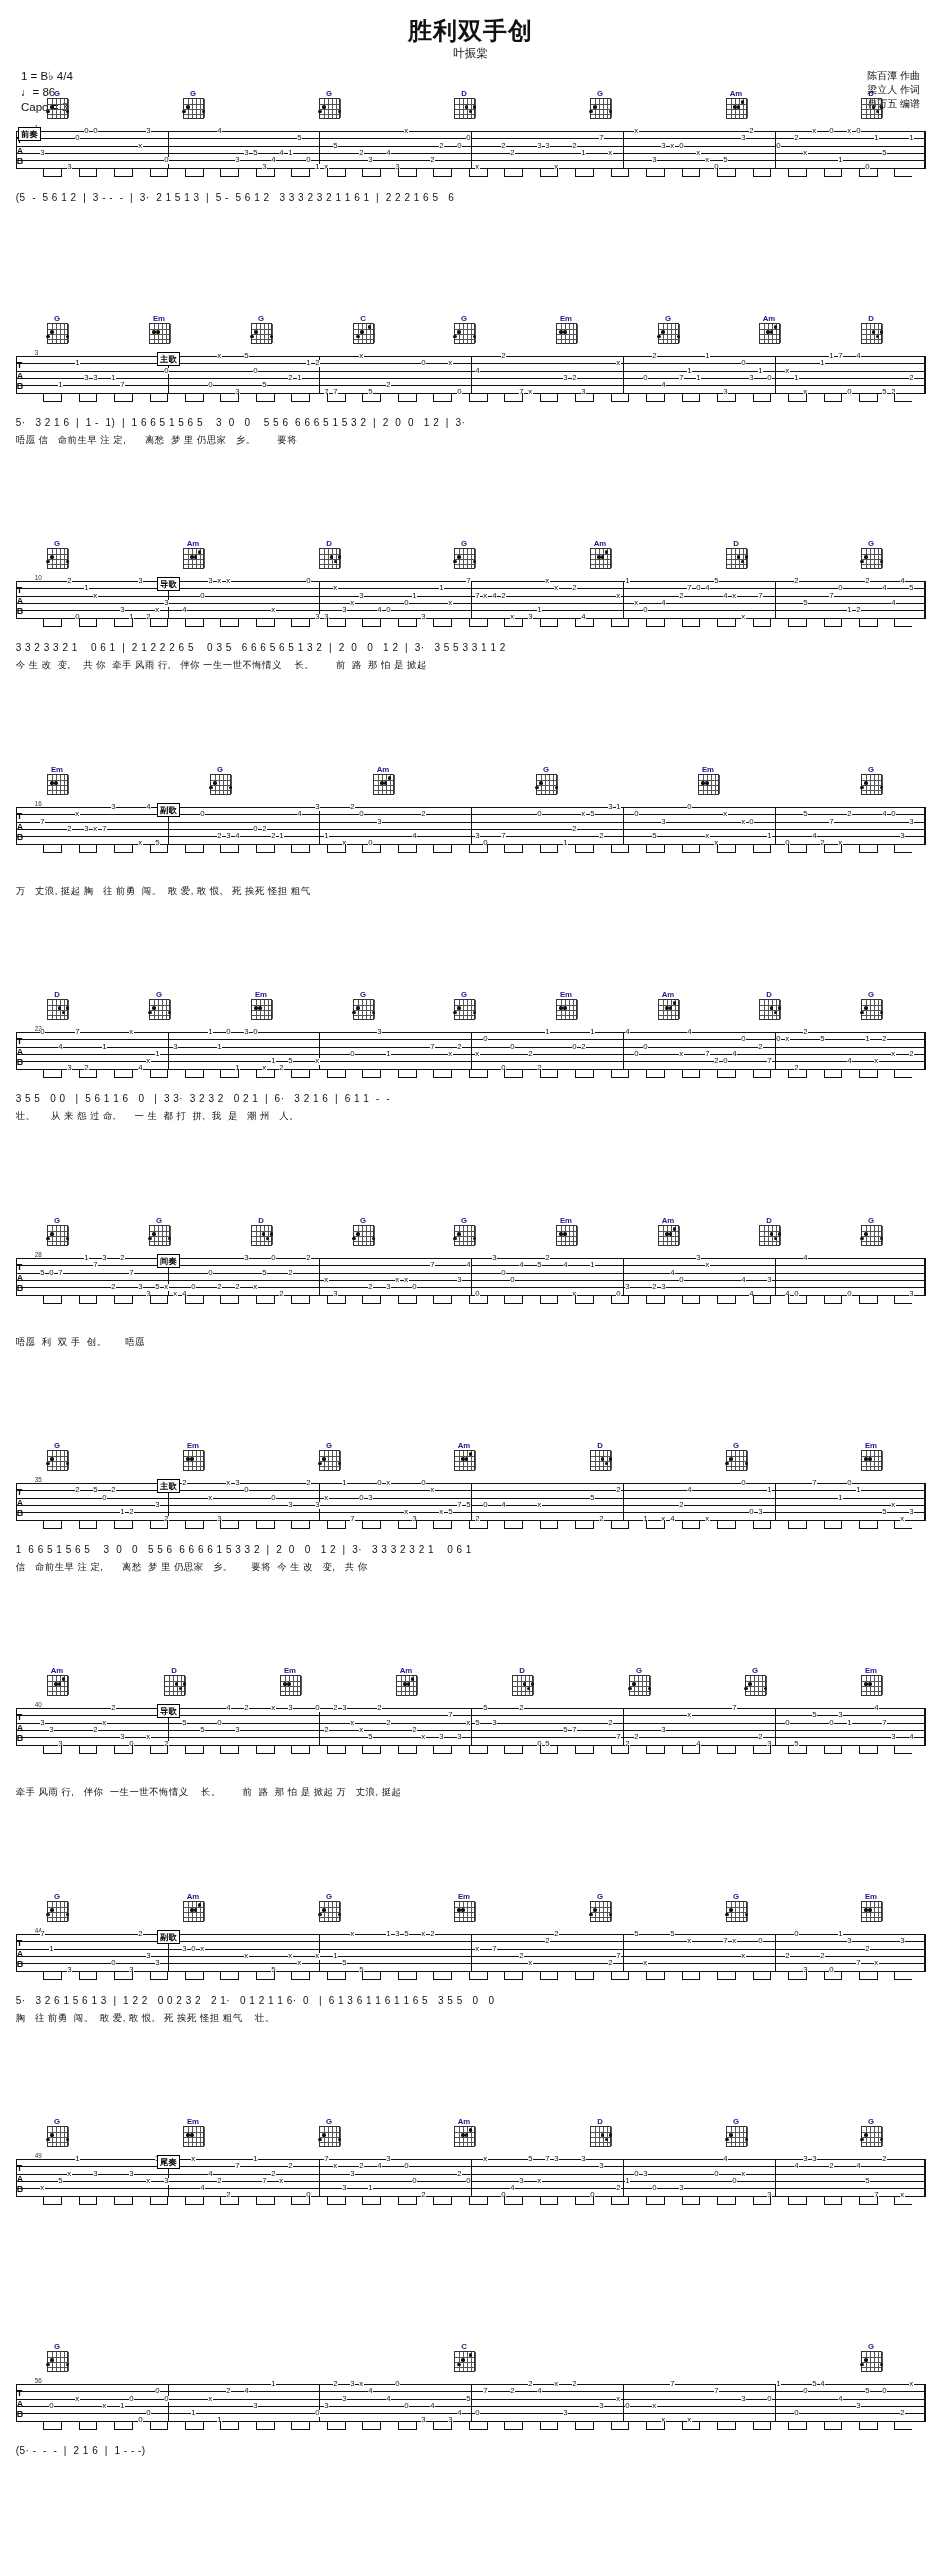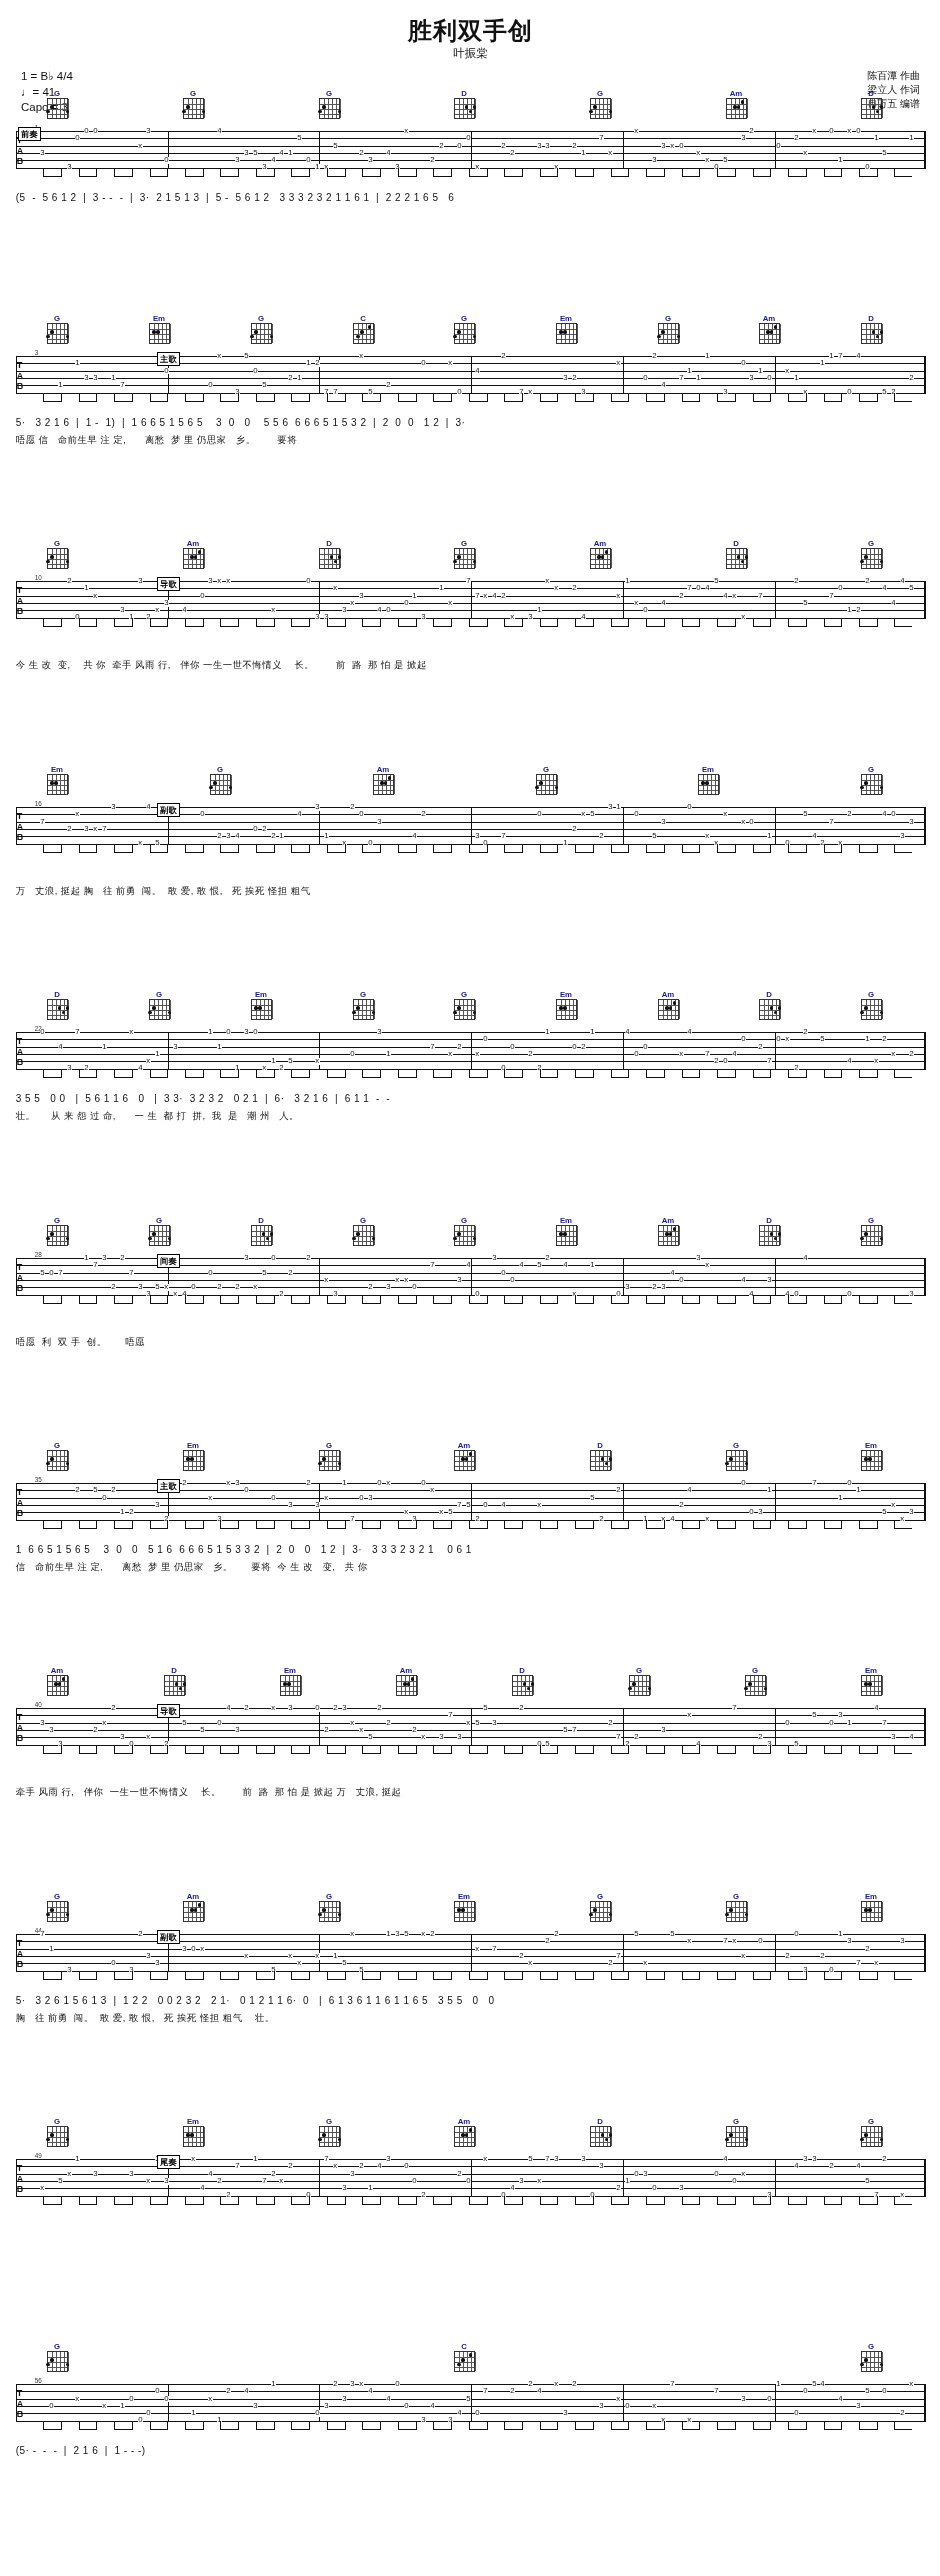--- a/index.html
+++ b/index.html
@@ -38,21 +38,21 @@
 </head>
 <body>
 
 <div class="sheet">
 
   <div class="title">胜利双手创</div>
   <div class="subtitle">叶振棠</div>
 
   <div class="meta-left">
     <div>1 = B♭ 4/4</div>
-    <div>♩= 41</div>
+    <div>♩= 86</div>
     <div>Capo = 3</div>
   </div>
 
   <div class="meta-right">
     <div>陈百潭 作曲</div>
     <div>梁立人 作词</div>
     <div>冉万五 编谱</div>
   </div>
 
   <div id="systems-host">
@@ -904,20 +904,21 @@
           <div class="beam" style="left: 630px; top: 45px; width: 18px;"></div>
           <div class="beam" style="left: 666px; top: 45px; width: 18px;"></div>
           <div class="beam" style="left: 701px; top: 45px; width: 18px;"></div>
           <div class="beam" style="left: 737px; top: 45px; width: 18px;"></div>
           <div class="beam" style="left: 772px; top: 45px; width: 18px;"></div>
           <div class="beam" style="left: 808px; top: 45px; width: 18px;"></div>
           <div class="beam" style="left: 843px; top: 45px; width: 18px;"></div>
           <div class="beam" style="left: 878px; top: 45px; width: 18px;"></div>
         </div>
         <div class="sectag" style="left: 157px; top: 37px;">导歌</div>
+        <div class="notation" style="top: 102px;">3 3 2 3 3 2 1    0 6 1  |  2 1 2 2 2 6 5    0 3 5   6 6 6 5 6 5 1 3 2  |  2  0   0   1 2  |  3·   3 5 5 3 3 1 1 2</div>
         <div class="lyrics" style="top: 119px;">今 生 改  变,    共 你  牵手 风雨 行,   伴你 一生一世不悔情义    长。       前  路  那 怕 是 掀起</div>
       </div>
       <div class="system" style="top: 766px; height: 172px;">
         <div class="chordrow">
           <div class="chord" style="left: 45px; top: 0px;">
             <div class="cname">Em</div>
             <div class="grid">
               <div class="v" style="left: 4px;"></div>
               <div class="v" style="left: 8px;"></div>
               <div class="v" style="left: 12px;"></div>
@@ -2038,21 +2039,21 @@
           <div class="beam" style="left: 630px; top: 45px; width: 18px;"></div>
           <div class="beam" style="left: 666px; top: 45px; width: 18px;"></div>
           <div class="beam" style="left: 701px; top: 45px; width: 18px;"></div>
           <div class="beam" style="left: 737px; top: 45px; width: 18px;"></div>
           <div class="beam" style="left: 772px; top: 45px; width: 18px;"></div>
           <div class="beam" style="left: 808px; top: 45px; width: 18px;"></div>
           <div class="beam" style="left: 843px; top: 45px; width: 18px;"></div>
           <div class="beam" style="left: 878px; top: 45px; width: 18px;"></div>
         </div>
         <div class="sectag" style="left: 157px; top: 37px;">主歌</div>
-        <div class="notation" style="top: 102px;">1  6 6 5 1 5 6 5    3  0   0   5 1 6  6 6 6 5 1 5 3 3 2  |  2  0   0   1 2  |  3·   3 3 3 2 3 2 1    0 6 1</div>
+        <div class="notation" style="top: 102px;">1  6 6 5 1 5 6 5    3  0   0   5 5 6  6 6 6 6 1 5 3 3 2  |  2  0   0   1 2  |  3·   3 3 3 2 3 2 1    0 6 1</div>
         <div class="lyrics" style="top: 119px;">信   命前生早 注 定,      离愁  梦 里 仍思家   乡。      要将  今 生 改   变,   共 你</div>
       </div>
       <div class="system" style="top: 1667px; height: 172px;">
         <div class="chordrow">
           <div class="chord" style="left: 45px; top: 0px;">
             <div class="cname">Am</div>
             <div class="grid">
               <div class="v" style="left: 4px;"></div>
               <div class="v" style="left: 8px;"></div>
               <div class="v" style="left: 12px;"></div>

